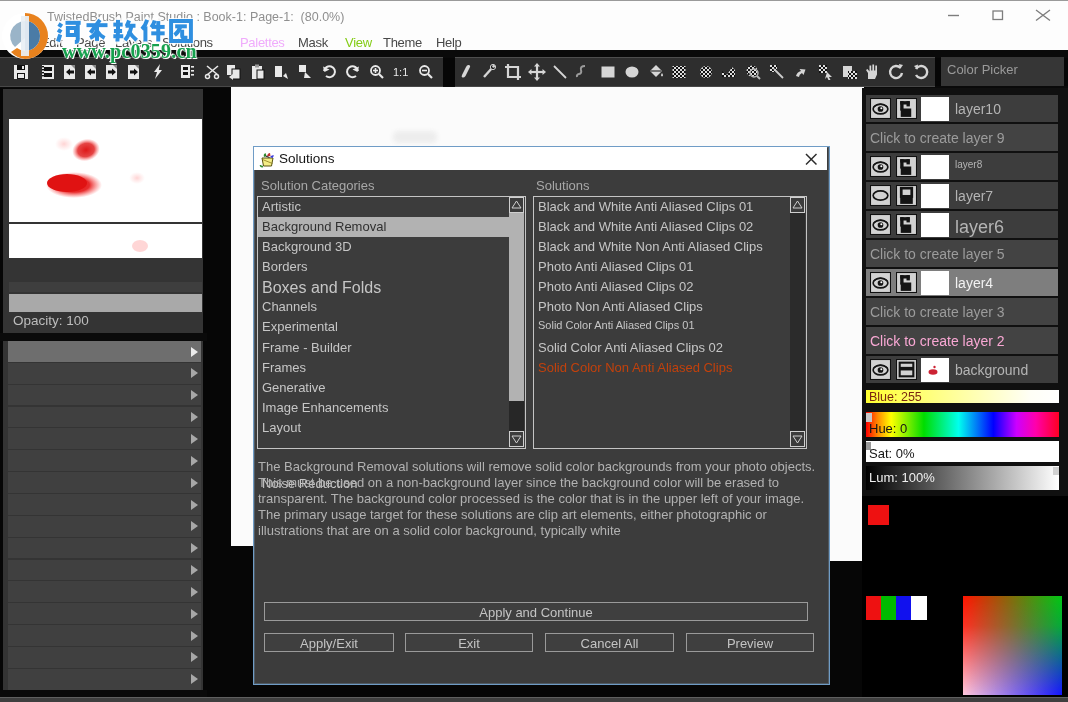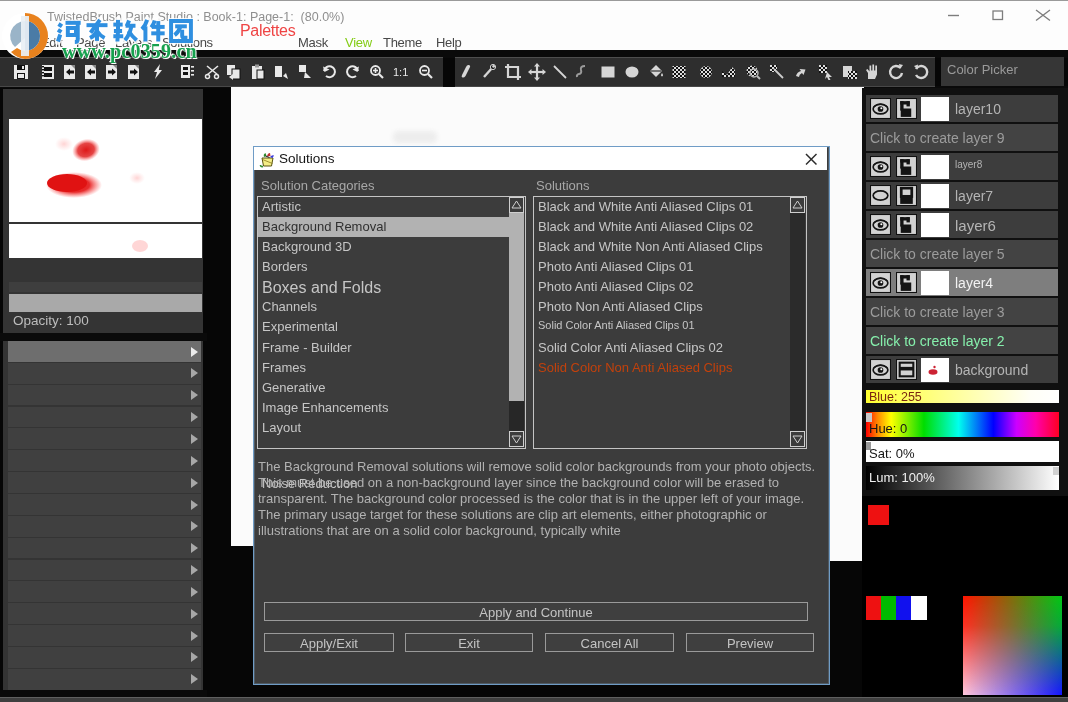--- a/index.html
+++ b/index.html
@@ -21,21 +21,21 @@
 <rect x="53" y="7" width="9.5" height="8.5" fill="none" stroke="#7d7d7d" stroke-width="1.3"></rect>
 <line x1="96" y1="6" x2="110" y2="16.5" stroke="#7d7d7d" stroke-width="1.3"></line>
 <line x1="110" y1="6" x2="96" y2="16.5" stroke="#7d7d7d" stroke-width="1.3"></line>
 </svg>
 <div class="abs" style="left:0;top:32px;width:1068px;height:18px;background:#fdfdfd;"></div>
 <div class="abs" style="left:8px;top:35px;font-size:13px;letter-spacing:-0.3px;color:#484848;">File</div>
 <div class="abs" style="left:41px;top:35px;font-size:13px;letter-spacing:-0.3px;color:#484848;">Edit</div>
 <div class="abs" style="left:76px;top:35px;font-size:13px;letter-spacing:-0.3px;color:#484848;">Page</div>
 <div class="abs" style="left:115px;top:35px;font-size:13px;letter-spacing:-0.3px;color:#484848;">Layers</div>
 <div class="abs" style="left:162px;top:35px;font-size:13px;letter-spacing:-0.3px;color:#484848;">Solutions</div>
-<div class="abs" style="left:240px;top:22px;font-size:16px;letter-spacing:-0.3px;color:#ef4444;">Palettes</div>
+<div class="abs" style="left:240px;top:35px;font-size:13px;letter-spacing:-0.3px;color:#f0abfc;">Palettes</div>
 <div class="abs" style="left:298px;top:35px;font-size:13px;letter-spacing:-0.3px;color:#484848;">Mask</div>
 <div class="abs" style="left:345px;top:35px;font-size:13px;letter-spacing:-0.3px;color:#84cc16;">View</div>
 <div class="abs" style="left:383px;top:35px;font-size:13px;letter-spacing:-0.3px;color:#484848;">Theme</div>
 <div class="abs" style="left:436px;top:35px;font-size:13px;letter-spacing:-0.3px;color:#484848;">Help</div>
 <div class="abs" style="left:0;top:50px;width:1068px;height:8px;background:#0a0a0a;"></div>
 <div class="abs" style="left:0;top:86px;width:1068px;height:2px;background:#0a0a0a;"></div>
 <div class="abs" style="left:0;top:57px;width:443px;height:28px;background:#2e2e2e;border-top:1px solid #4e4e4e;border-bottom:1px solid #484848;"></div>
 <div class="abs" style="left:455px;top:57px;width:480px;height:28px;background:#2e2e2e;border-top:1px solid #4e4e4e;border-bottom:1px solid #484848;"></div>
 <div class="abs" style="left:941px;top:57px;width:123px;height:29px;background:#363636;"></div>
 <div class="abs" style="left:947px;top:62px;font-size:13px;color:#9a9a9a;">Color Picker</div>
@@ -414,21 +414,21 @@
     <circle cx="10.8" cy="9.8" r="1" fill="#fff"></circle>
   </svg>
 <svg class="abs" style="left:896px;top:214px" width="21" height="21" viewBox="0 0 20 20">
     <rect x="0.5" y="0.5" width="19" height="19" fill="#d2d2d2" stroke="#101010"></rect>
     <rect x="4" y="3" width="3.2" height="9" fill="#141414"></rect>
     <rect x="4" y="3" width="9" height="3.2" fill="#141414"></rect>
     <rect x="10" y="3" width="3.2" height="5" fill="#141414"></rect>
     <rect x="4.5" y="10" width="10" height="8" fill="#141414"></rect>
   </svg>
 <div class="abs" style="left:921px;top:213px;width:28px;height:24px;background:#ffffff;"></div>
-<div class="abs" style="left:955px;top:217px;font-size:15px;color:#b4b4b4;">layer6</div>
+<div class="abs" style="left:955px;top:217px;font-size:18px;color:#b4b4b4;">layer6</div>
 <div class="abs" style="left:866px;top:240px;width:192px;height:27px;background:#434343;"></div>
 <div class="abs" style="left:870px;top:246px;font-size:14px;color:#9c9c9c;">Click to create layer 5</div>
 <div class="abs" style="left:866px;top:269px;width:192px;height:27px;background:#7e7e7e;"></div>
 <svg class="abs" style="left:870px;top:272px" width="21" height="21" viewBox="0 0 20 20">
     <rect x="0.5" y="0.5" width="19" height="19" fill="#d2d2d2" stroke="#101010"></rect>
     <ellipse cx="10" cy="10.5" rx="7" ry="4.6" fill="none" stroke="#141414" stroke-width="1.6"></ellipse>
     <path d="M3.5 8.5 Q10 3.5 16.5 8.5" fill="none" stroke="#141414" stroke-width="1.4"></path>
     <circle cx="10" cy="10.5" r="2.7" fill="#141414"></circle>
     <circle cx="10.8" cy="9.8" r="1" fill="#fff"></circle>
   </svg>
@@ -437,21 +437,21 @@
     <rect x="4" y="3" width="3.2" height="9" fill="#141414"></rect>
     <rect x="4" y="3" width="9" height="3.2" fill="#141414"></rect>
     <rect x="10" y="3" width="3.2" height="5" fill="#141414"></rect>
     <rect x="4.5" y="10" width="10" height="8" fill="#141414"></rect>
   </svg>
 <div class="abs" style="left:921px;top:271px;width:28px;height:24px;background:#ffffff;"></div>
 <div class="abs" style="left:955px;top:275px;font-size:14px;color:#f2f2f2;">layer4</div>
 <div class="abs" style="left:866px;top:298px;width:192px;height:27px;background:#434343;"></div>
 <div class="abs" style="left:870px;top:304px;font-size:14px;color:#9c9c9c;">Click to create layer 3</div>
 <div class="abs" style="left:866px;top:327px;width:192px;height:27px;background:#434343;"></div>
-<div class="abs" style="left:870px;top:333px;font-size:14px;color:#86efac;">Click to create layer 2</div>
+<div class="abs" style="left:870px;top:333px;font-size:14px;color:#f9a8d4;">Click to create layer 2</div>
 <div class="abs" style="left:866px;top:356px;width:192px;height:27px;background:#3d3d3d;"></div>
 <svg class="abs" style="left:870px;top:359px" width="21" height="21" viewBox="0 0 20 20">
     <rect x="0.5" y="0.5" width="19" height="19" fill="#d2d2d2" stroke="#101010"></rect>
     <ellipse cx="10" cy="10.5" rx="7" ry="4.6" fill="none" stroke="#141414" stroke-width="1.6"></ellipse>
     <path d="M3.5 8.5 Q10 3.5 16.5 8.5" fill="none" stroke="#141414" stroke-width="1.4"></path>
     <circle cx="10" cy="10.5" r="2.7" fill="#141414"></circle>
     <circle cx="10.8" cy="9.8" r="1" fill="#fff"></circle>
   </svg>
 <svg class="abs" style="left:896px;top:359px" width="21" height="21" viewBox="0 0 20 20">
     <rect x="0.5" y="0.5" width="19" height="19" fill="#d2d2d2" stroke="#101010"></rect>

